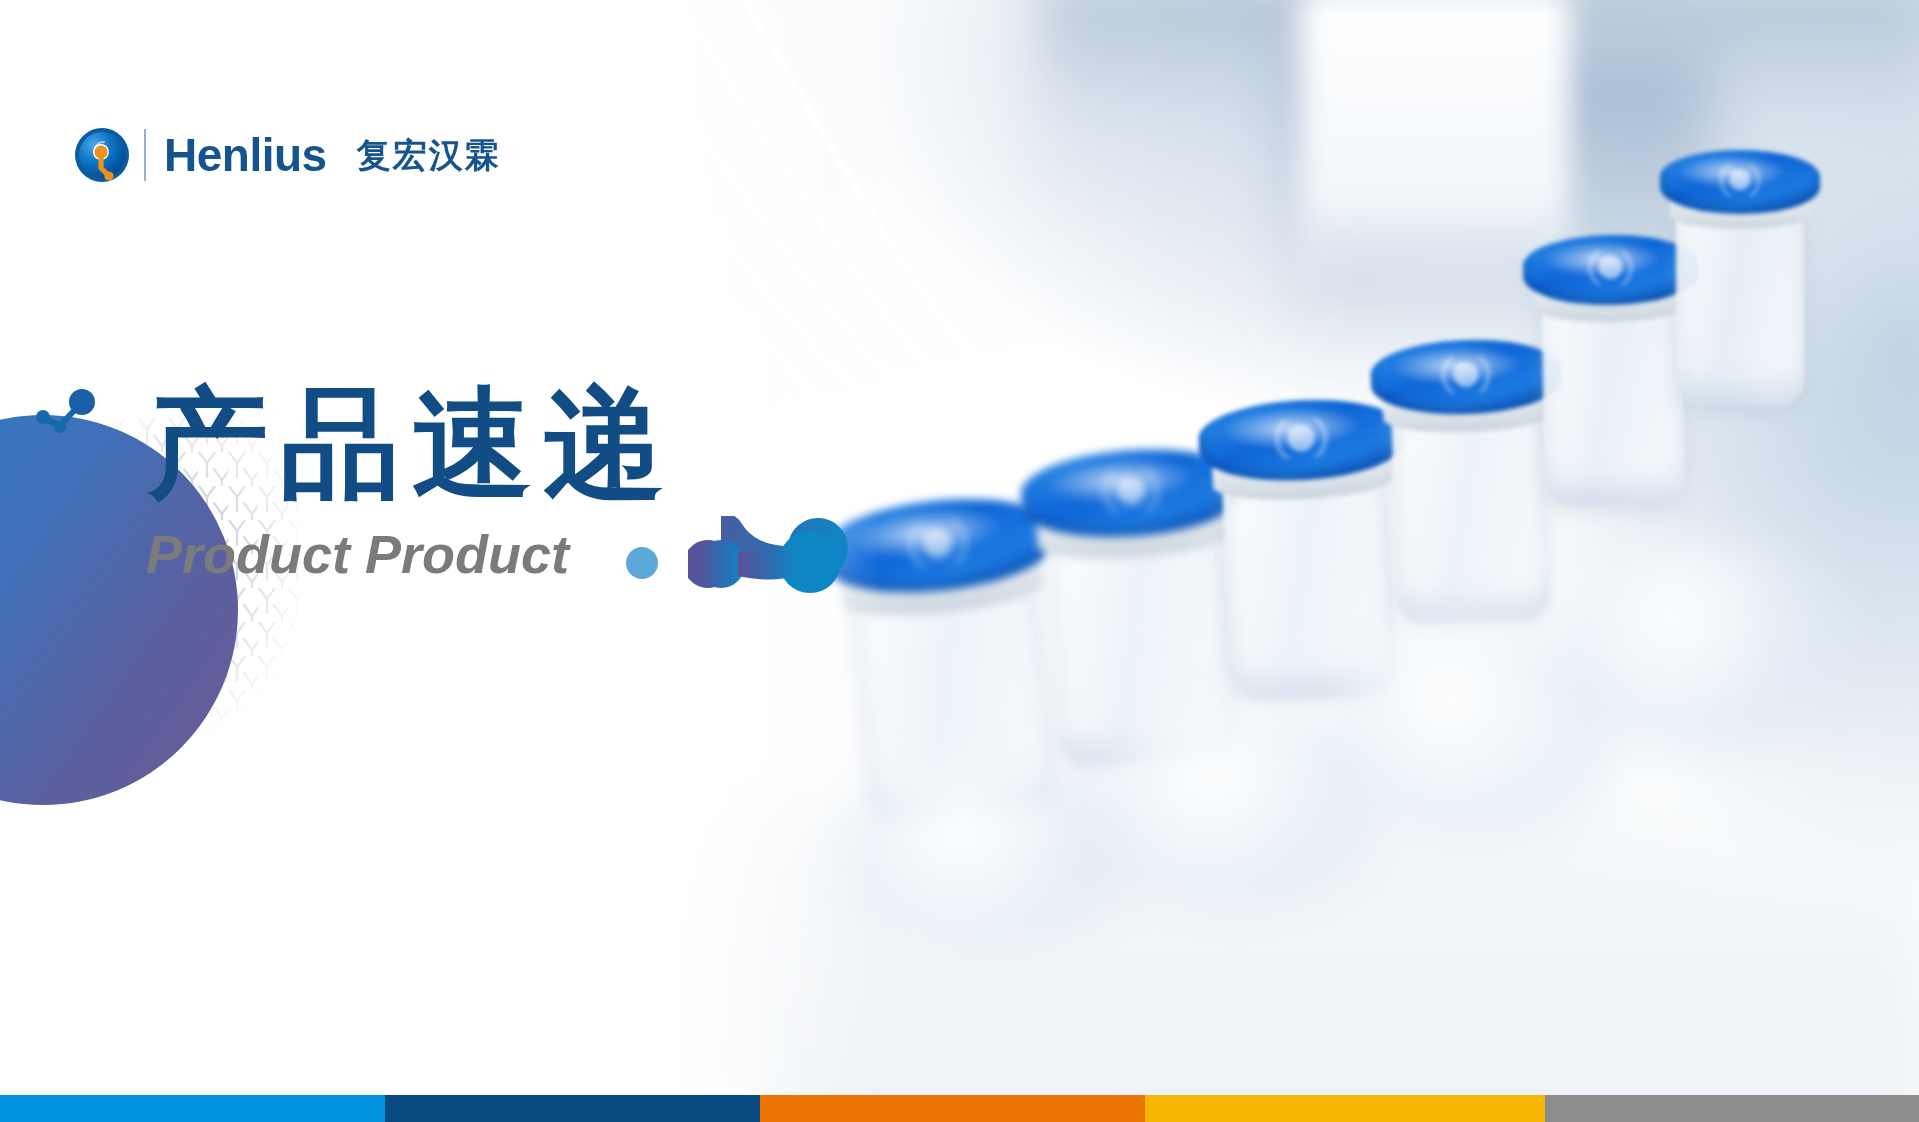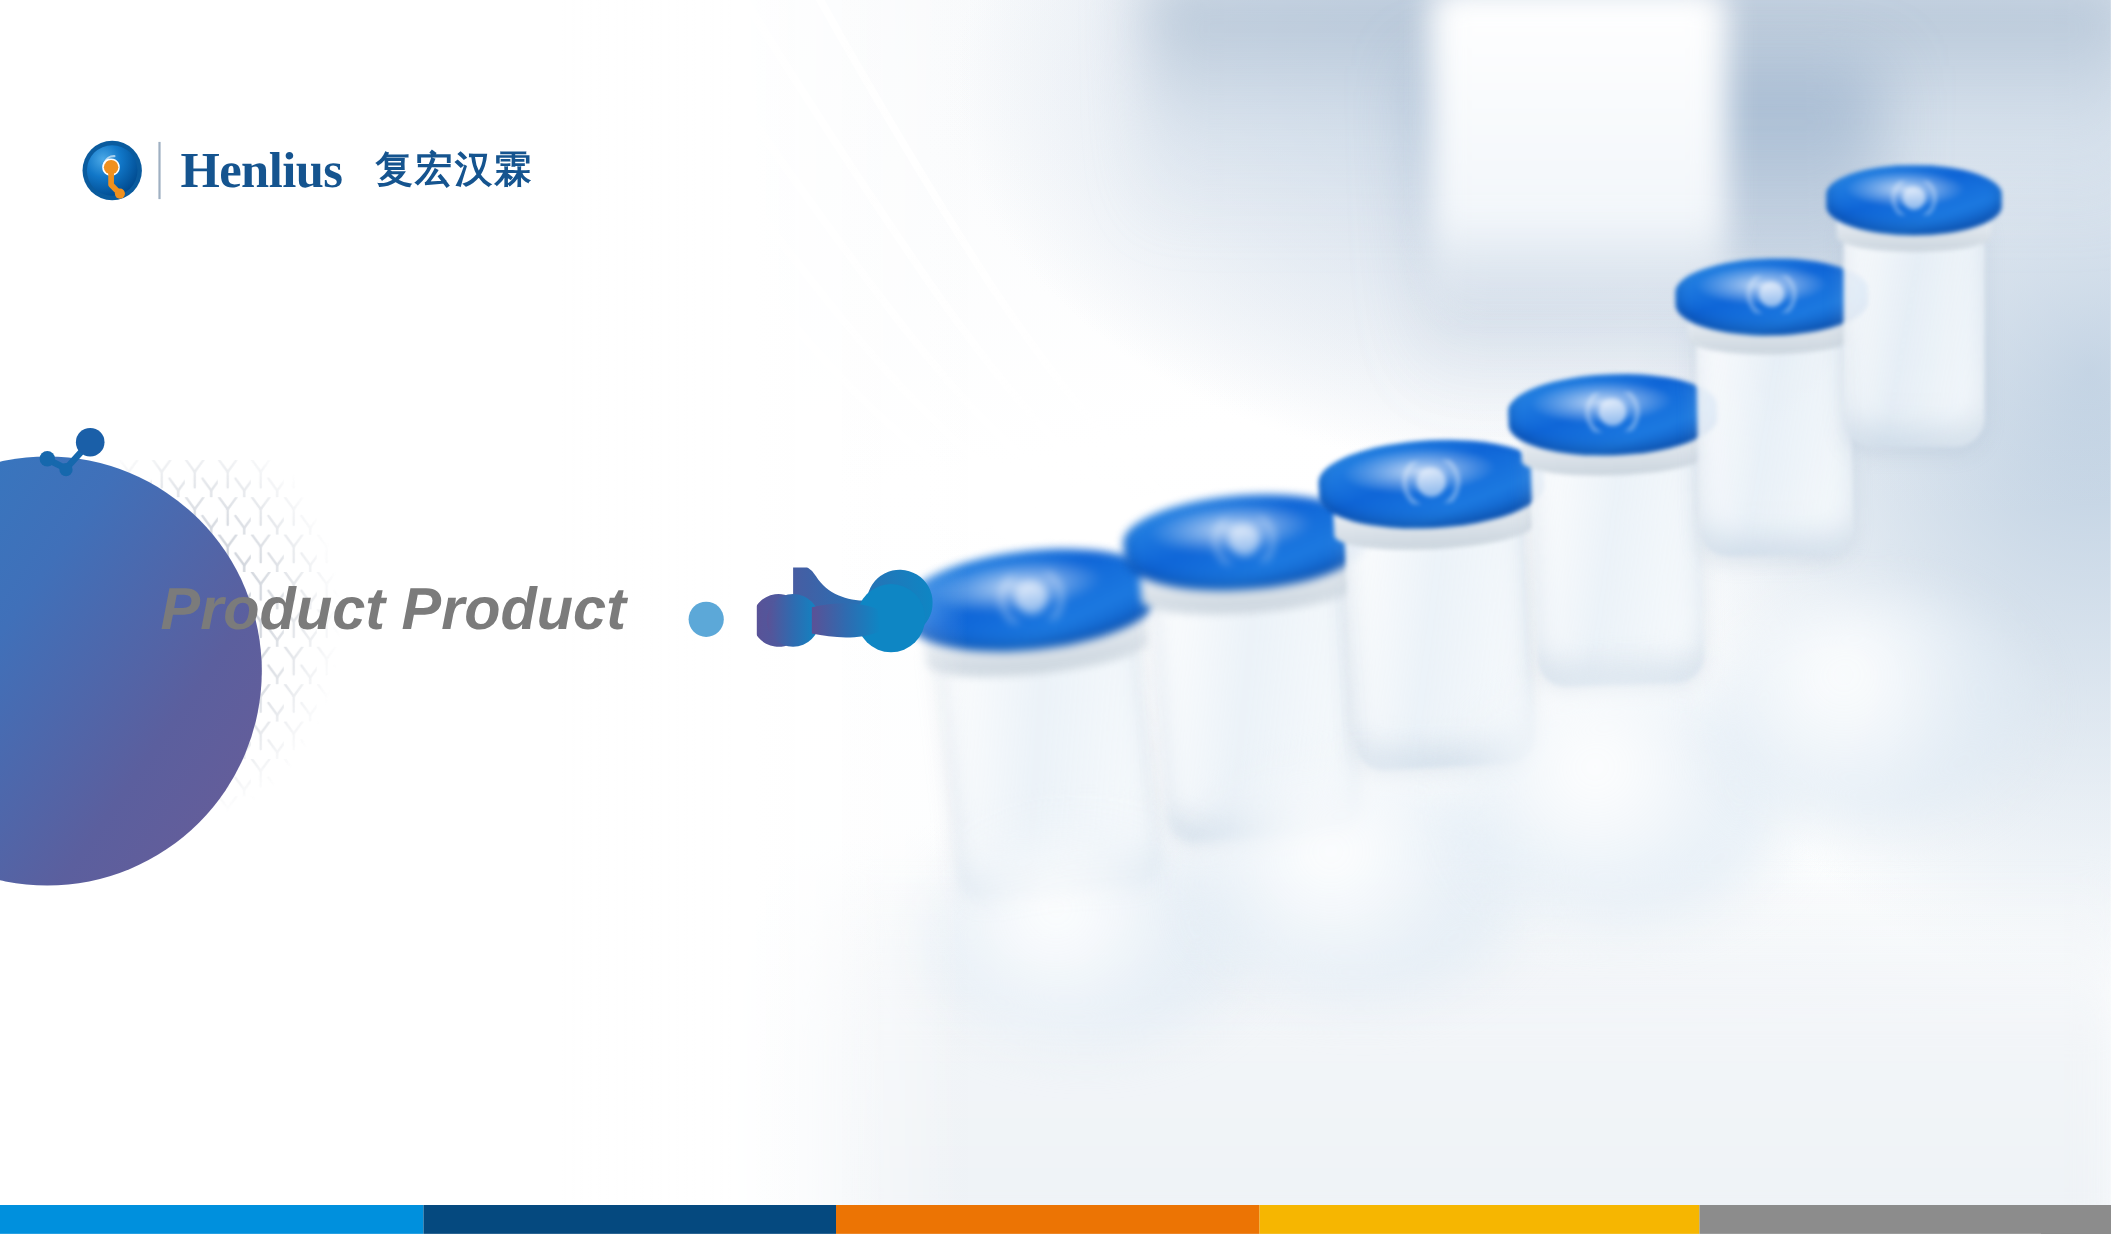--- a/index.html
+++ b/index.html
@@ -128,21 +128,20 @@
 
   
   .mol-small { position:absolute; left:30px; top:388px; width:72px; height:58px; }
 
   
   .logo {
     position:absolute;
     left:74px; top:124px;
     display:flex; align-items:center; gap:0;
     height:62px;
-    font-family:Liberation Serif, serif;
   }
   .logo-mark { width:56px; height:56px; flex:0 0 auto; }
   .logo-divider {
     width:2px; height:52px; margin-left:14px; margin-right:18px;
     background:#9fb0c2;
     flex:0 0 auto;
   }
   .logo-word {
     font-size:46px; font-weight:700; color:#15548f;
     letter-spacing:-0.5px; line-height:1;
@@ -323,20 +322,21 @@
       <circle cx="27" cy="25" r="6.6" fill="#f0901e"></circle>
       <path d="M27 30 L27 41 L33 47" stroke="#f0901e" stroke-width="5.2" fill="none" stroke-linecap="round" stroke-linejoin="round"></path>
       <circle cx="35" cy="49" r="4.6" fill="#f0901e"></circle>
       <path d="M21 21 a9 9 0 0 1 9 -6" stroke="#ffffff" stroke-width="2" fill="none" opacity=".6" stroke-linecap="round"></path>
     </svg>
     <span class="logo-divider"></span>
     <span class="logo-word">Henlius</span>
     <span class="logo-cn">复宏汉霖</span>
   </div>
 
+  <div class="title-cn">产品速递</div>
   <div class="title-en">Product Product</div>
 
   <div class="dot-accent"></div>
   <svg class="metaball" viewBox="0 0 160 96">
     <defs>
       <linearGradient id="mbG" x1="0" y1="0.5" x2="1" y2="0.5">
         <stop offset="0%" stop-color="#5b5196"></stop>
         <stop offset="50%" stop-color="#2f6bb0"></stop>
         <stop offset="100%" stop-color="#0e86c4"></stop>
       </linearGradient>

